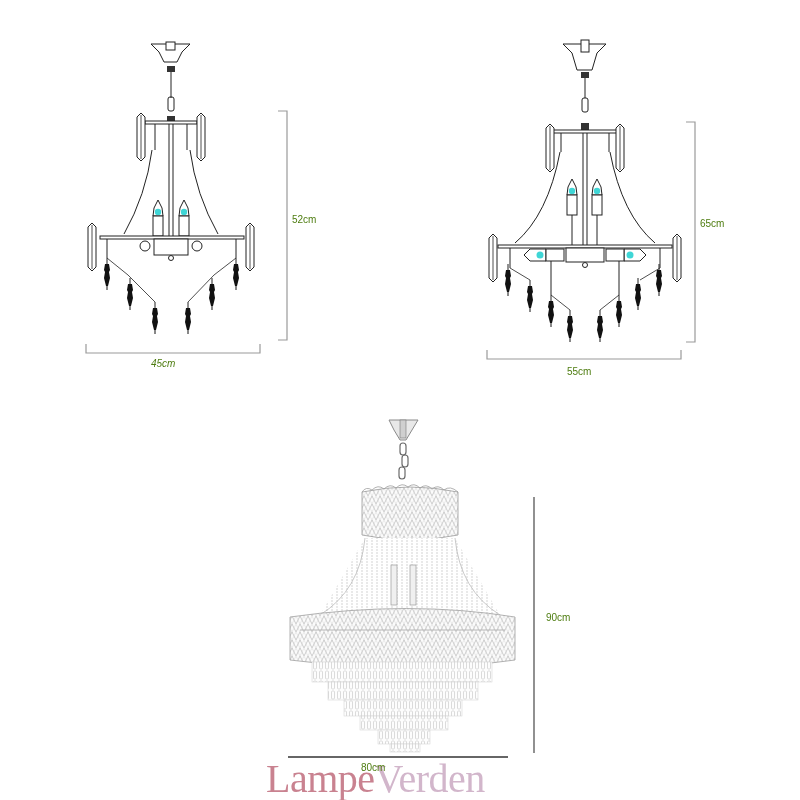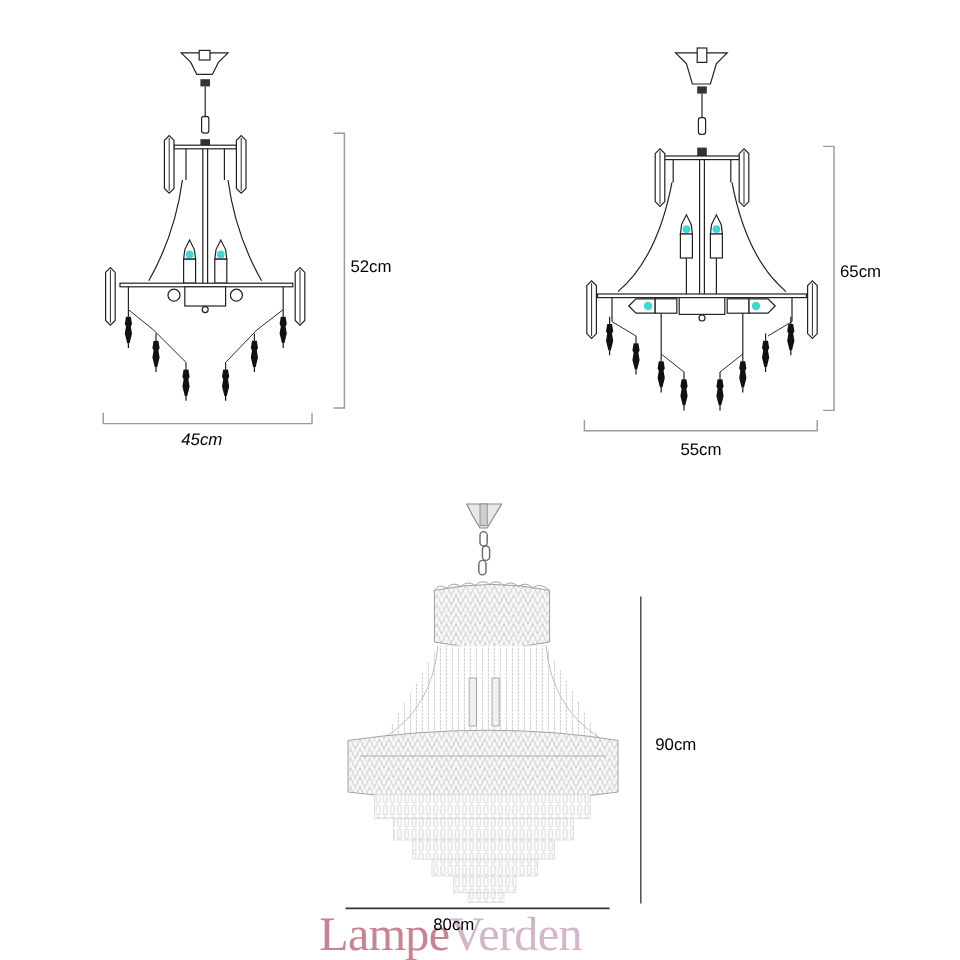--- a/index.html
+++ b/index.html
@@ -1,17 +1,17 @@
 <!DOCTYPE html>
 <html><head>
 <meta charset="utf-8">
 <style>
   html, body { margin:0; padding:0; background:#ffffff; }
   body { width:800px; height:800px; position:relative; overflow:hidden; font-family:"Liberation Sans", sans-serif; }
-  .dim-label { position:absolute; font-size:14px; color:#000000; font-family:"Liberation Sans", sans-serif; white-space:nowrap; }
+  .dim-label { position:absolute; font-size:10px; color:#4d7c0f; font-family:"Liberation Sans", sans-serif; white-space:nowrap; }
   .watermark { position:absolute; left:266px; top:757px; font-family:Liberation Serif, serif; font-size:40px; letter-spacing:-0.5px; line-height:44px; white-space:nowrap; }
   .wm-a { color:#c98290; }
   .wm-b { color:#d2b6cb; }
   svg { position:absolute; left:0; top:0; }
 </style>
 </head>
 <body>
 
 <svg width="800" height="800" viewBox="0 0 800 800">
   <defs>

